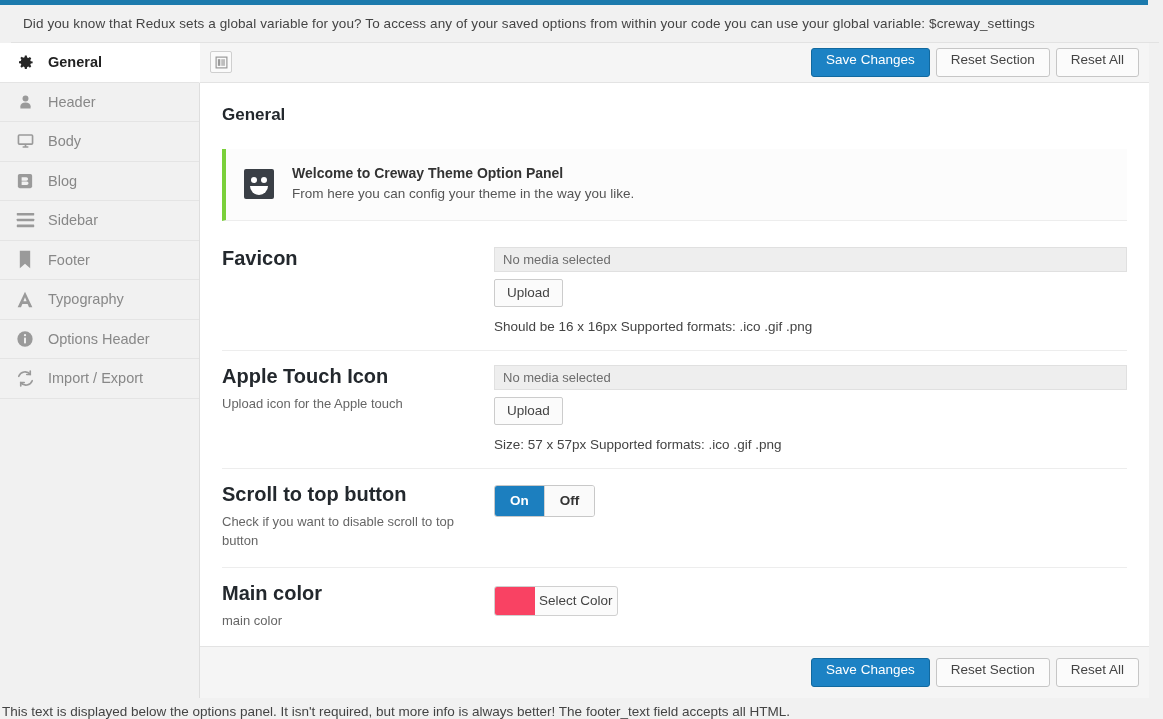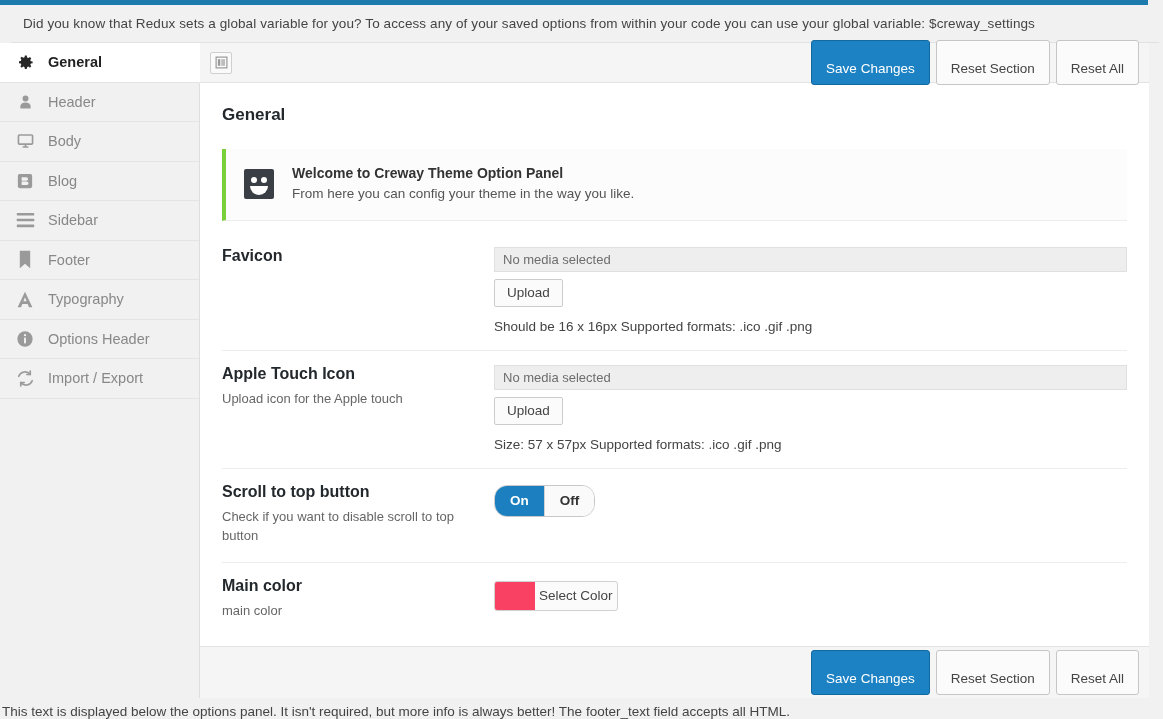--- a/index.html
+++ b/index.html
@@ -108,21 +108,21 @@
     border-radius: 2px;
     display: flex;
     align-items: center;
     justify-content: center;
     cursor: pointer;
   }
   .btn-row { display: flex; gap: 6px; }
 
   .btn {
     font-size: 13.5px;
-    padding: 20px 14px 7px;
+    padding: 3px 14px 7px;
     border-radius: 3px;
     cursor: pointer;
     line-height: 1.2;
     border: 1px solid #c6c6c6;
     background: #fbfbfb;
     color: #444;
   }
   .btn.primary {
     background: #1c82c4;
     border-color: #11699f;
@@ -194,21 +194,21 @@
     border-bottom: 1px solid #ededed;
     padding: 14px 0 16px 0;
   }
   .field:last-child { border-bottom: none; }
   .field-label {
     width: 272px;
     flex: 0 0 272px;
     padding-right: 16px;
   }
   .field-label .ttl {
-    font-size: 16px;
+    font-size: 20px;
     font-weight: bold;
     color: #23282d;
     display: block;
     margin-bottom: 7px;
   }
   .field-label .desc {
     font-size: 13px;
     color: #666;
     display: block;
     line-height: 1.45;
@@ -239,21 +239,21 @@
   .hint {
     margin-top: 12px;
     font-size: 13.5px;
     color: #444;
   }
 
   
   .toggle {
     display: inline-flex;
     border: 1px solid #c8c8c8;
-    border-radius: 13px;
+    border-radius: 3px;
     overflow: hidden;
     margin-top: 2px;
   }
   .toggle span {
     font-size: 13.5px;
     font-weight: bold;
     padding: 7px 15px 8px;
     cursor: pointer;
   }
   .toggle .on {

